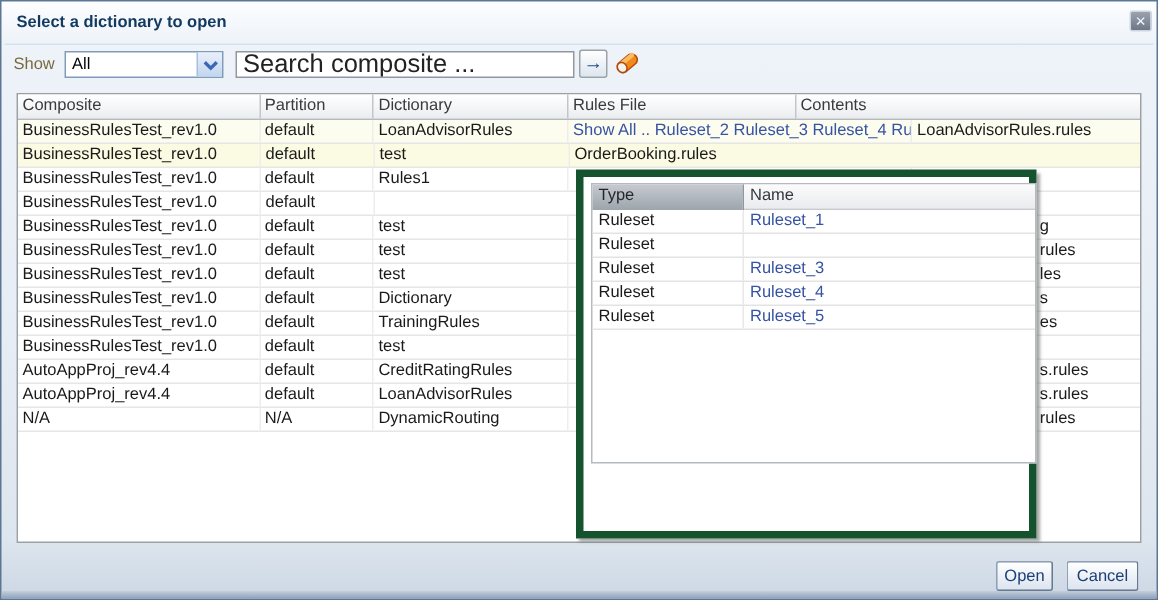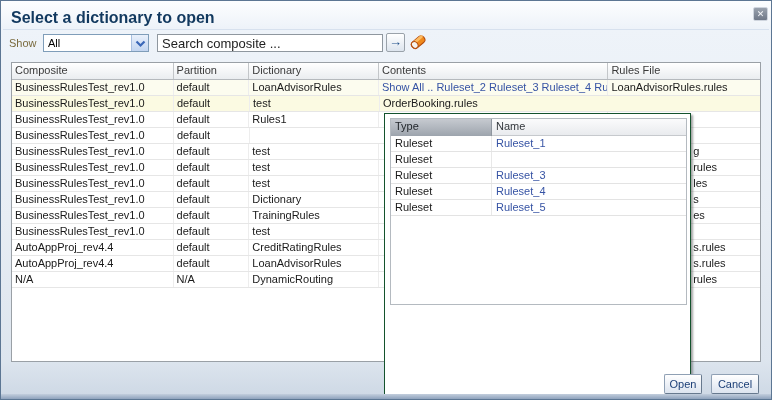--- a/index.html
+++ b/index.html
@@ -8,21 +8,21 @@
     position: relative;
     font-family: "Liberation Sans", sans-serif;
     font-size: 11px;
     color: #1a1a1a;
     background: linear-gradient(180deg,#fdfeff 0%, #eef3f9 7%, #e7edf4 55%, #dde5ee 90%, #ccd7e4 100%);
     border: 1px solid #5c7693;
     overflow: hidden;
   }
   .title {
     position: absolute; left: 10px; top: 8px;
-    font-size: 16px; font-weight: bold; color: #12395f;
+    font-size: 11px; font-weight: bold; color: #12395f;
   }
   .title-sep { position: absolute; left: 2px; right: 2px; top: 28px; height: 1px; background: #d7e1ee; }
   .close-btn {
     position: absolute; left: 752px; top: 6px; width: 15px; height: 14px;
     background: linear-gradient(180deg,#9aa2ae,#6f7888);
     border: 1px solid #cfd5de; border-radius: 2px;
     color: #f4f6f9; font-size: 9px; line-height: 12px; text-align: center; cursor: pointer;
   }
   .show-label { position: absolute; left: 8px; top: 36px; color: #796a3d; }
   .dropdown {
@@ -31,21 +31,21 @@
   }
   .dropdown .val { position: absolute; left: 4px; top: 2px; color: #000; }
   .dropdown .dd-btn {
     position: absolute; right: 0; top: 0; bottom: 0; width: 17px;
     background: linear-gradient(180deg,#e9f0fb,#c2d5f0);
     border-left: 1px solid #a8bfe0; text-align: center; cursor: pointer;
   }
   .search-input {
     position: absolute; left: 156px; top: 33px; width: 226px; height: 18px;
     border: 1px solid #8f979f; background: #fff;
-    font-family: "Liberation Sans", sans-serif; font-size: 13px; color: #222;
+    font-family: "Liberation Sans", sans-serif; font-size: 17px; color: #222;
     padding: 0 0 0 4px;
   }
   .go-btn {
     position: absolute; left: 385px; top: 32px; width: 19px; height: 19px;
     background: linear-gradient(180deg,#ffffff,#dde5ee);
     border: 1px solid #9aa2aa; border-radius: 2px;
     color: #1d4e89; font-weight: bold; font-size: 13px; line-height: 16px; text-align: center; cursor: pointer;
   }
   .eraser { position: absolute; left: 407px; top: 31px; width: 20px; height: 20px; cursor: pointer; }
 
@@ -65,22 +65,22 @@
   .trow.hl1 { background: #fbfae2; }
   .cell { padding: 1px 0 0 3px; overflow: hidden; white-space: nowrap; border-right: 1px solid #ededed; }
   .cell:last-child { border-right: none; }
   .c0,.hc0 { width: 162px; } .c1,.hc1 { width: 76px; } .c2,.hc2 { width: 130px; }
   .c3,.hc3 { width: 230px; } .c4,.hc4 { width: 152px; }
   .link { color: #3653a4; }
   .frag { padding-left: 85px; }
 
   
   .popup {
-    position: absolute; left: 383px; top: 112px; width: 307px; height: 282px;
-    background: #fff; border: 1px solid #14532d;
+    position: absolute; left: 383px; top: 112px; width: 307px; height: 246px;
+    background: #fff; border: 5px solid #14532d;
     box-shadow: 2px 2px 2px rgba(90,90,90,0.55);
   }
   .ptable { position: absolute; left: 5px; top: 4px; width: 297px; height: 187px; border: 1px solid #b4bac0; background: #fff; }
   .phead { display: flex; height: 17px; }
   .phc { padding: 1px 0 0 4px; overflow: hidden; white-space: nowrap; cursor: pointer; }
   .phc.p0 { background: linear-gradient(180deg,#c6cad0,#9da4ad); border-right: 1px solid #8f969f; color: #23272c; }
   .phc.p1 { background: linear-gradient(180deg,#fbfbfc,#e9ebee); border-bottom: 1px solid #c6c9cd; color: #33373c; }
   .prow { display: flex; height: 16px; border-bottom: 1px solid #e3e3e3; cursor: pointer; }
   .pcell { padding: 1px 0 0 4px; overflow: hidden; white-space: nowrap; }
   .pcell.p0 { border-right: 1px solid #e8e8e8; }
@@ -131,22 +131,22 @@
       <ellipse cx="5.6" cy="10.2" rx="3" ry="3.6" fill="#f5f3ee" stroke="#b34a0a" stroke-width="1"></ellipse>
     </g>
   </svg>
 </span>
 
 <div class="table">
   <div class="thead">
     <div class="hcell hc0">Composite</div>
     <div class="hcell hc1">Partition</div>
     <div class="hcell hc2">Dictionary</div>
+    <div class="hcell hc4">Rules File</div>
     <div class="hcell hc3">Contents</div>
-    <div class="hcell hc4">Rules File</div>
   </div>
   <div>
       <div class="trow hl0">
         <div class="cell c0">BusinessRulesTest_rev1.0</div>
         <div class="cell c1">default</div>
         <div class="cell c2">LoanAdvisorRules</div>
         <div class="cell c3 link">Show All .. Ruleset_2 Ruleset_3 Ruleset_4 Ru</div>
         <div class="cell c4">LoanAdvisorRules.rules</div>
       </div>
       <div class="trow hl1">

